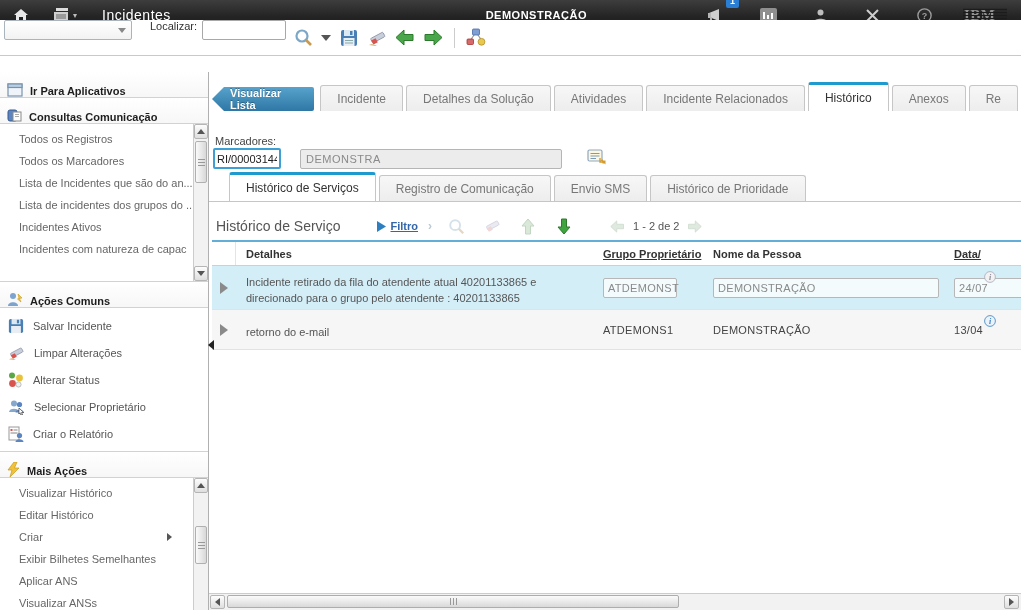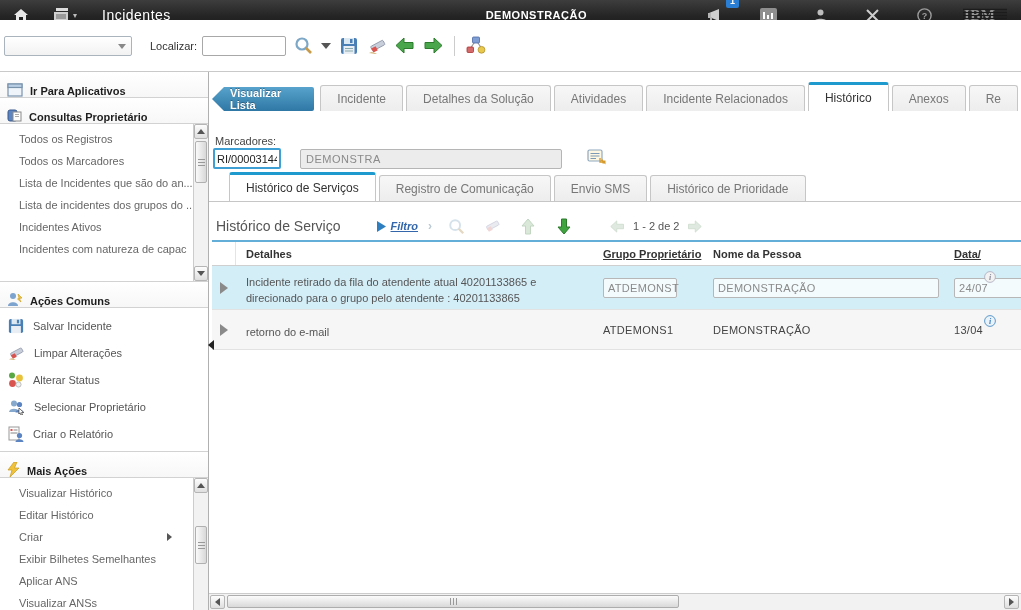--- a/index.html
+++ b/index.html
@@ -22,22 +22,22 @@
   .badge-wrap { position:relative; }
   .badge { position:absolute; top:-7px; right:-10px; background:#2a7fd4; color:#fff;
     font-size:9px; font-weight:bold; padding:1px 4px; border-radius:2px; line-height:1.2; }
   .ibm-logo { position:relative; width:44px; height:18px; }
 
   
   .accent { position:absolute; top:30px; left:0; right:0; height:6px; background:#0d81ab;
     border-top:1px solid #064a62; }
 
   
-  .toolbar { position:absolute; top:20px; left:0; right:0; height:52px; background:#fff;
-    border-bottom:1px solid #c9c9c9; display:flex; align-items:center; }
+  .toolbar { position:absolute; top:20px; left:0; right:0; height:36px; background:#fff;
+    border-bottom:1px solid #c9c9c9; display:flex; }
   .tb-select { width:128px; height:20px; margin-left:4px; border:1px solid #aab4bc;
     border-radius:2px; background:linear-gradient(#fff,#f2f2f2); position:relative; cursor:pointer; }
   .tb-select .caret { position:absolute; right:5px; top:7px; width:0; height:0;
     border-left:4px solid transparent; border-right:4px solid transparent; border-top:5px solid #888; }
   .loc-label { font-size:11px; color:#333; margin-left:18px; }
   .loc-input { width:84px; height:20px; margin-left:5px; border:1px solid #a8a8a8;
     border-radius:2px; font-size:11px; padding:0 3px; font-family:"Liberation Sans",sans-serif; }
   .tool-icons { display:flex; align-items:center; margin-left:6px; gap:6px; }
   .ti { width:22px; height:22px; display:inline-flex; align-items:center; justify-content:center; cursor:pointer; }
   .ti-caret { width:12px; }
@@ -99,21 +99,21 @@
 
   
   .subtabrow { position:absolute; top:101px; left:0; right:0; height:29px; display:flex;
     align-items:flex-end; padding-left:20px; border-bottom:1px solid #c6c6c6; }
   .subtabrow .tab { font-size:12px; }
 
   
   .tbl-toolbar { position:absolute; top:140px; left:3px; right:0; height:28px; display:flex; align-items:center; }
   .tbl-title { font-size:14px; color:#555; margin-left:4px; }
   .filter-wrap { display:flex; align-items:center; gap:5px; margin-left:36px; cursor:pointer; }
-  .filter-label { font-size:11px; font-weight:bold; color:#3366aa; text-decoration:underline;font-style:italic; }
+  .filter-label { font-size:11px; font-weight:bold; color:#3366aa; text-decoration:underline; }
   .chev { color:#b9c9d4; font-size:12px; font-weight:bold; margin-left:10px; }
   .tt-ic { width:24px; height:20px; display:inline-flex; align-items:center; justify-content:center; margin-left:12px; cursor:pointer; }
   .pag { display:flex; align-items:center; gap:8px; margin-left:34px; }
   .pag-label { font-size:11px; color:#555; }
 
   
   .tbl { position:absolute; top:168px; left:3px; width:880px; }
   .tbl-head { display:flex; border-top:2px solid #62aed8; border-bottom:1px solid #cfcfcf;
     background:#fff; height:26px; align-items:center; }
   .tbl-head .c { font-size:11px; font-weight:bold; color:#333; }
@@ -292,21 +292,21 @@
         <span>Ir Para Aplicativos</span>
       </div>
 
       <div class="side-header">
         <svg width="15" height="15" viewBox="0 0 15 15">
             <rect x="1" y="2" width="9" height="11" rx="2" fill="#5b84c2" stroke="#38598c" stroke-width="1"></rect>
             <rect x="6" y="4" width="8" height="9" fill="#fdfdfd" stroke="#8a8a8a" stroke-width="1"></rect>
             <line x1="8" y1="6.5" x2="12" y2="6.5" stroke="#aaa"></line>
             <line x1="8" y1="8.5" x2="12" y2="8.5" stroke="#aaa"></line>
           </svg>
-        <span>Consultas Proprietário</span>
+        <span>Consultas Comunicação</span>
       </div>
 
       <div class="side-list" style="height:158px;">
         <div class="inner" style="padding-right:16px;">
           <div class="side-item">Todos os Registros</div>
           <div class="side-item">Todos os Marcadores</div>
           <div class="side-item">Lista de Incidentes que são do an...</div>
           <div class="side-item">Lista de incidentes dos grupos do ...</div>
           <div class="side-item">Incidentes Ativos</div>
           <div class="side-item">Incidentes com natureza de capac</div>

